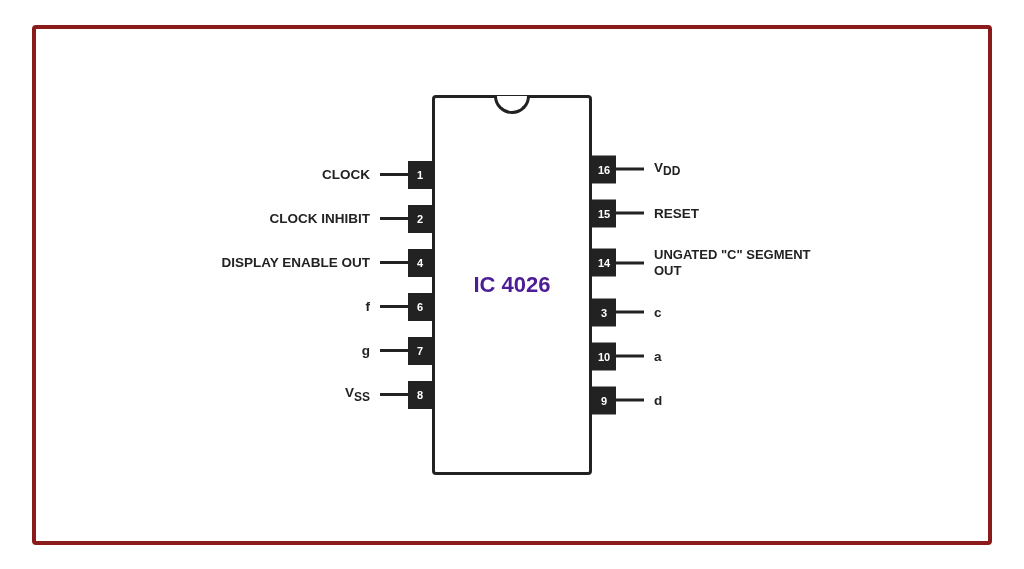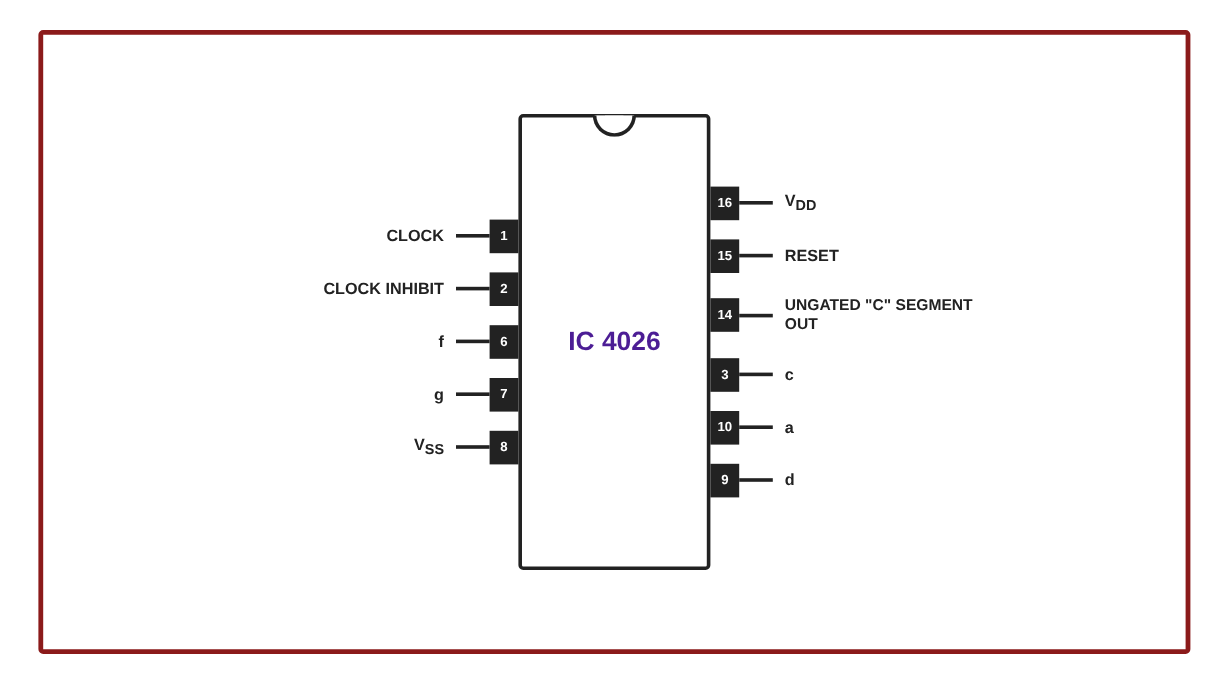--- a/index.html
+++ b/index.html
@@ -160,20 +160,27 @@
 
       <div class="pin-row pin-row-left">
         <span class="pin-label">CLOCK INHIBIT</span>
         <div class="pin-line"></div>
         <div class="pin-box">
             <span>2</span>
           </div>
       </div>
 
 
+      <div class="pin-row pin-row-left">
+        <span class="pin-label">DISPLAY ENABLE OUT</span>
+        <div class="pin-line"></div>
+        <div class="pin-box">
+            <span>4</span>
+          </div>
+      </div>
 
 
       <div class="pin-row pin-row-left">
         <span class="pin-label">f</span>
         <div class="pin-line"></div>
         <div class="pin-box">
             <span>6</span>
           </div>
       </div>
 

